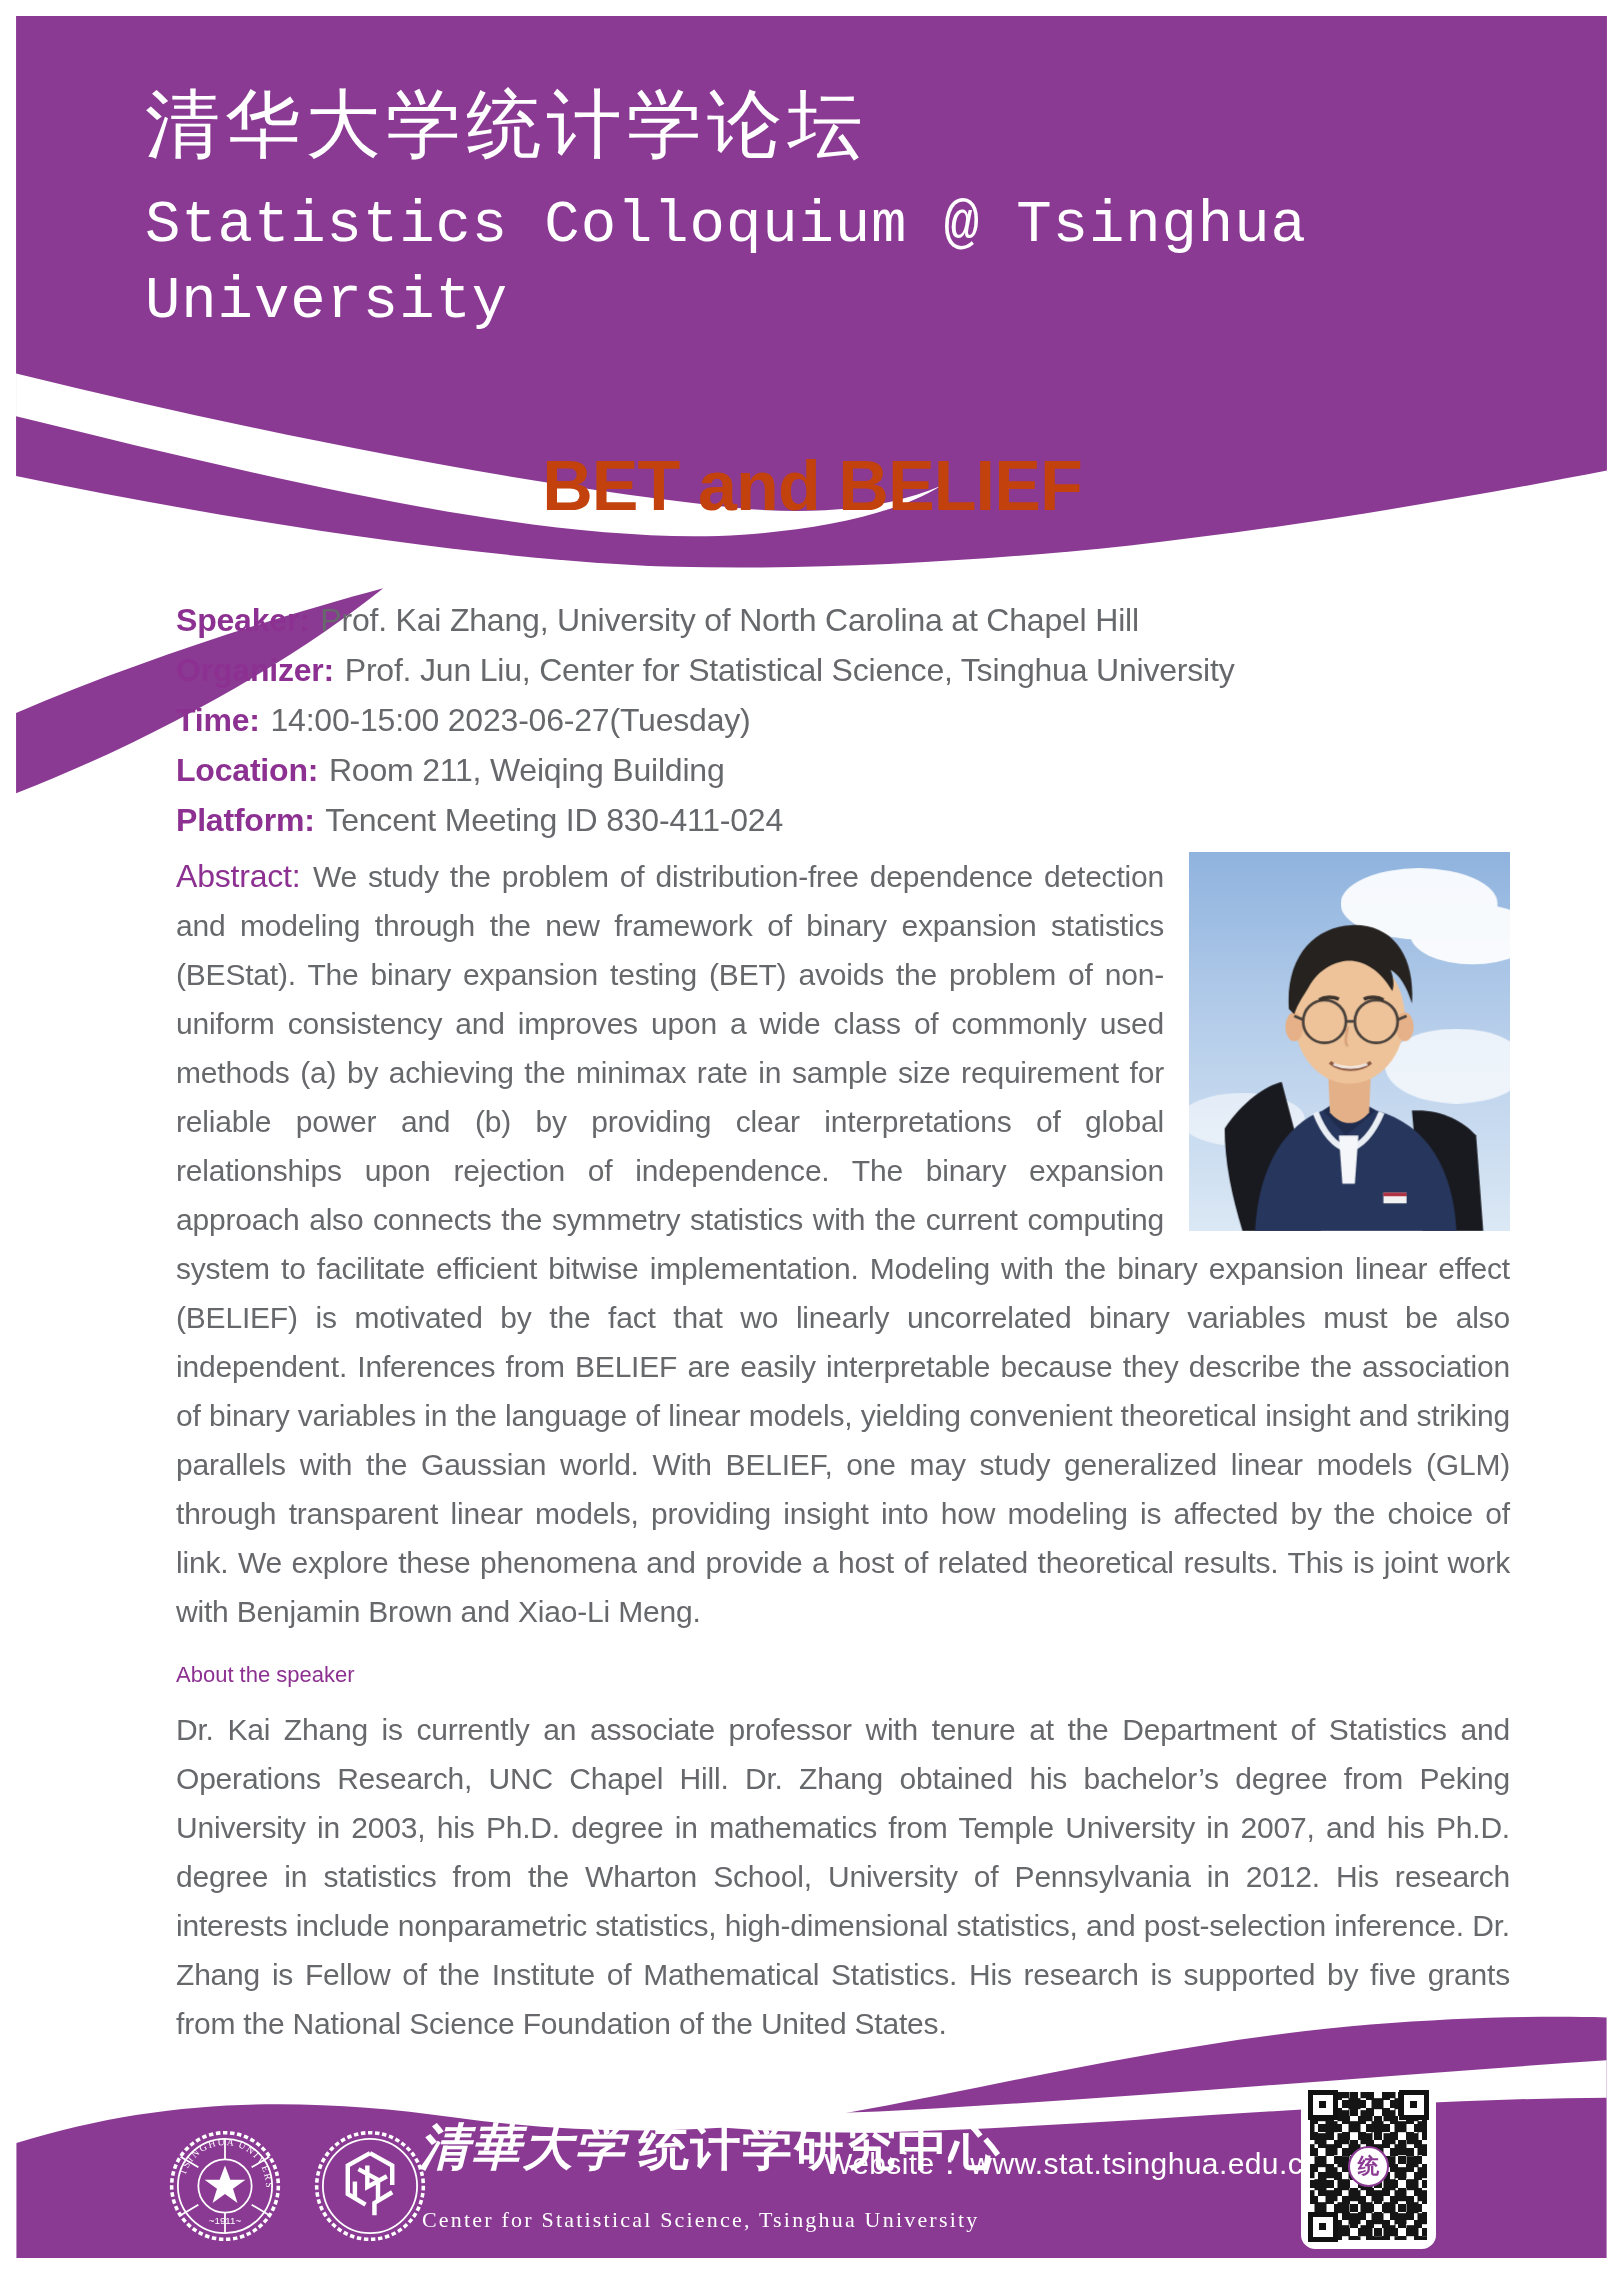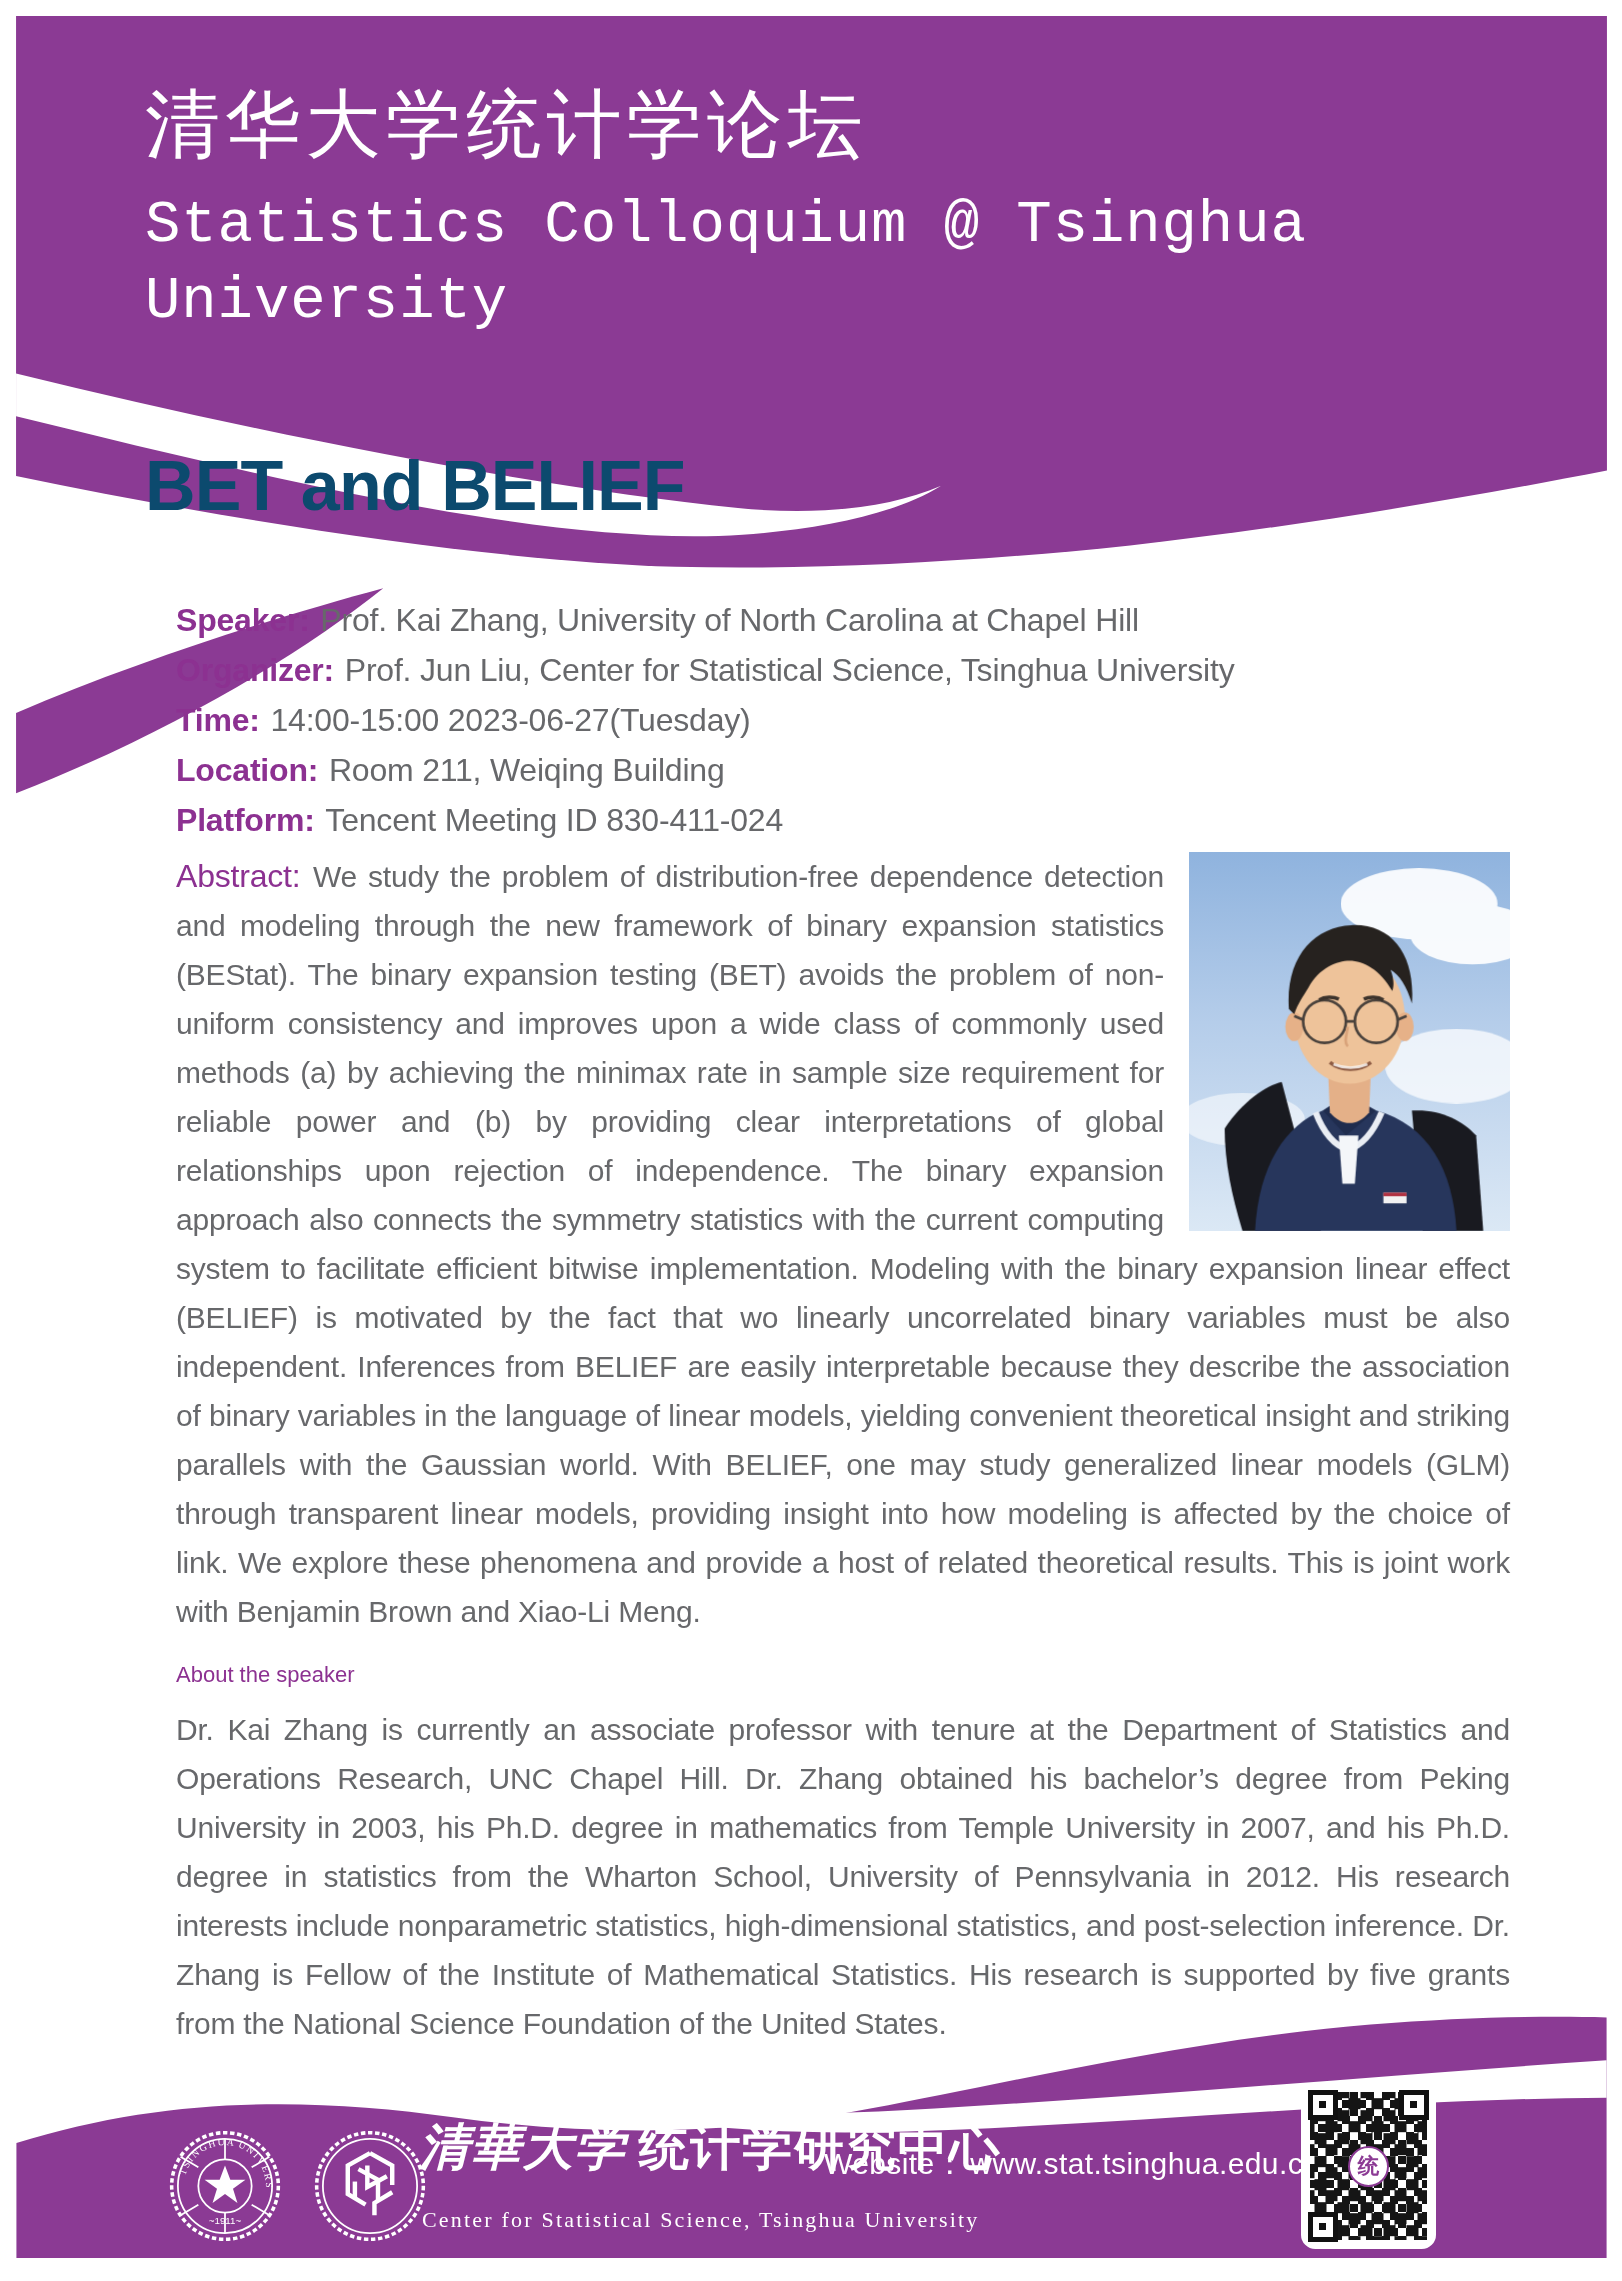--- a/index.html
+++ b/index.html
@@ -8,21 +8,21 @@
     font-family:"Liberation Sans", sans-serif; overflow:hidden;
   }
   svg.deco { position:absolute; display:block; }
   
   .hdr-text { position:absolute; left:145px; top:64px; color:#ffffff;margin-top:14px; }
   .hdr-zh { font-size:75px; font-weight:300; letter-spacing:5.3px; line-height:1.25; }
   .hdr-en { font-size:59px; font-weight:300; letter-spacing:0.9px; line-height:1.3; margin-top:16px;font-family:Liberation Mono, monospace; }
   
   .talk-title {
     position:absolute; left:145px; top:446px; width:1334px;
-    text-align:left; color:#0c4a6e; font-size:70px; font-weight:800; letter-spacing:-0.9px;
+    text-align:center; color:#c2410c; font-size:70px; font-weight:800; letter-spacing:-0.9px;
   }
   
   .content { position:absolute; left:145px; top:595px; width:1334px; color:#67686b;margin-left:31px; }
   .detail { line-height:50px; font-size:32px; letter-spacing:-0.2px; }
   .detail .lbl { color:#8c3191; font-weight:bold; margin-right:10.7px; }
   p.body-par { margin:7.1px 0 0 0; font-size:30px; line-height:49px; letter-spacing:-0.2px; text-align:justify; }
   .abs-lbl, .about-h { color:#8c3191; font-weight:normal; }
   .abs-lbl { margin-right:12.5px; font-size:32px; }
   .about-h { font-size:22px; margin:14.3px 0 5.3px 0; line-height:49px; }
   

